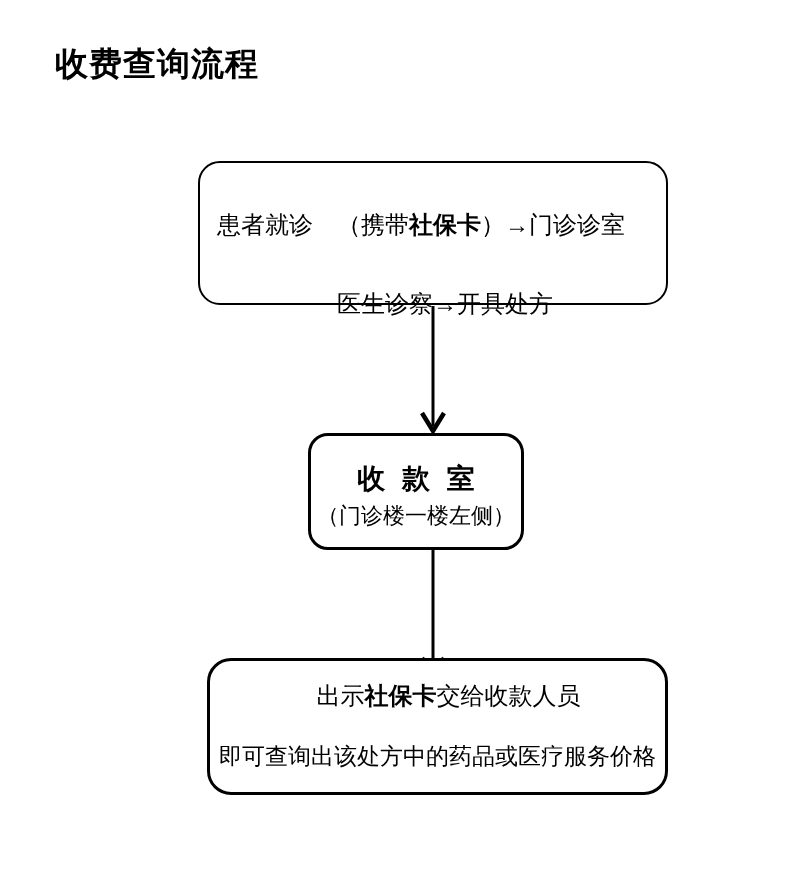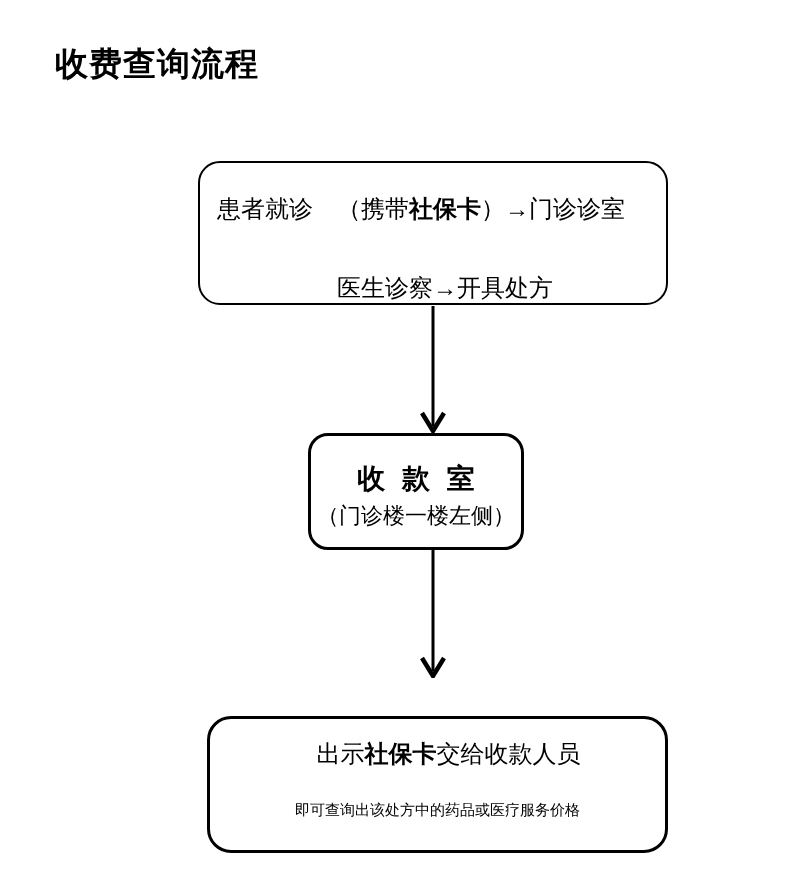--- a/index.html
+++ b/index.html
@@ -37,48 +37,48 @@
   }
   .flow-box .line { display: block; }
   .bold { font-weight: bold; }
 
   
   .box-visit {
     left: 198px; top: 161px;
     width: 470px; height: 144px;
     font-size: 24px;
   }
-  .box-visit .l1 { margin-top: 32px; transform: translateX(-12px); }
+  .box-visit .l1 { margin-top: 48px; transform: translateX(-12px); }
   .box-visit .l2 { margin-top: 50px; transform: translateX(12px); }
 
   
   .box-cashier {
     left: 308px; top: 433px;
     width: 216px; height: 117px;
     border-width: 3px;
     border-radius: 20px;
   }
   .box-cashier .l1 {
     margin-top: 26px;
     font-size: 28px;
     font-weight: bold;
     word-spacing: 9px;
   }
   .box-cashier .l2 { margin-top: 7px; font-size: 22px; }
 
   
   .box-result {
-    left: 207px; top: 716px;
+    left: 207px; top: 658px;
     width: 461px; height: 137px;
     border-width: 3px;
     border-radius: 24px;
     font-size: 24px;
   }
   .box-result .l1 { margin-top: 21px; transform: translateX(11px); }
-  .box-result .l2 { margin-top: 32px; font-size: 15px; white-space: nowrap; }
+  .box-result .l2 { margin-top: 32px; font-size: 23px; white-space: nowrap; }
 
   .flow-arrow {
     position: absolute;
     left: 413px;
     width: 40px;
   }
   .arrow-1 { top: 306px; height: 127px; }
   .arrow-2 { top: 550px; height: 128px; }
 </style>
 </head>

